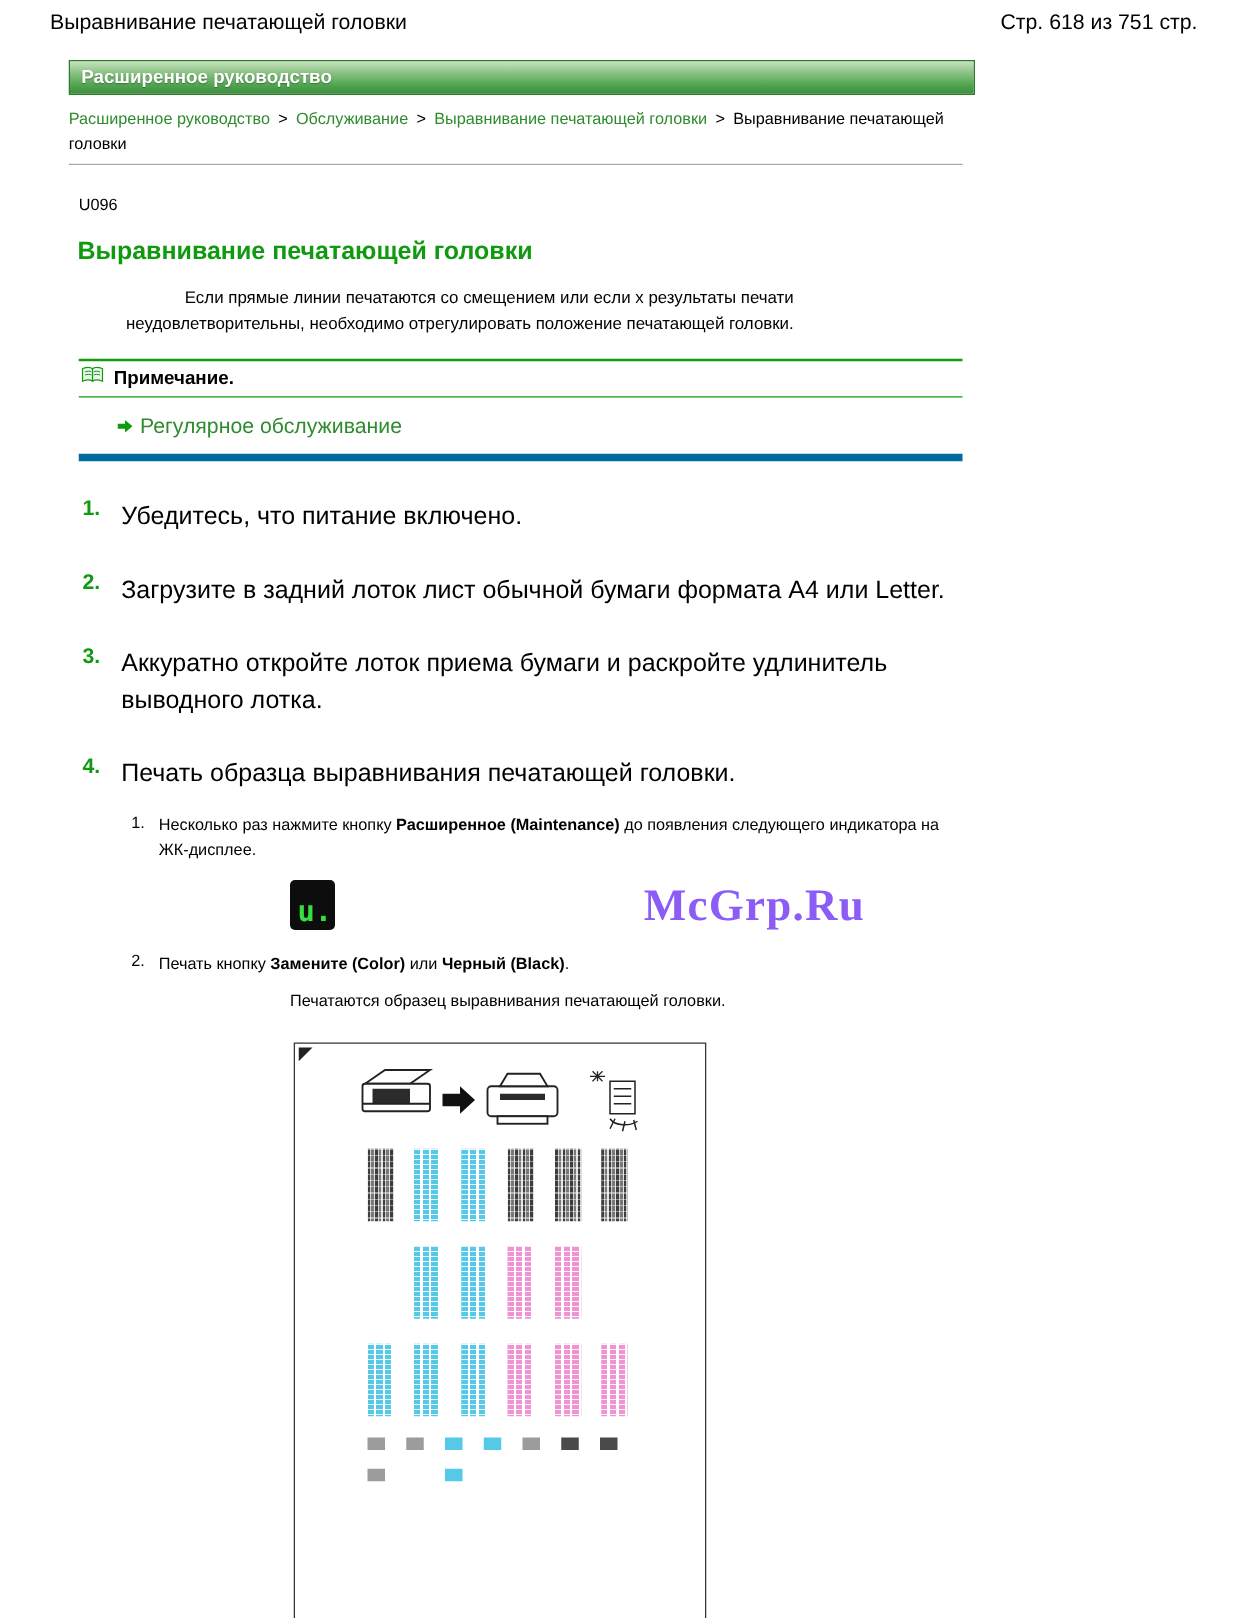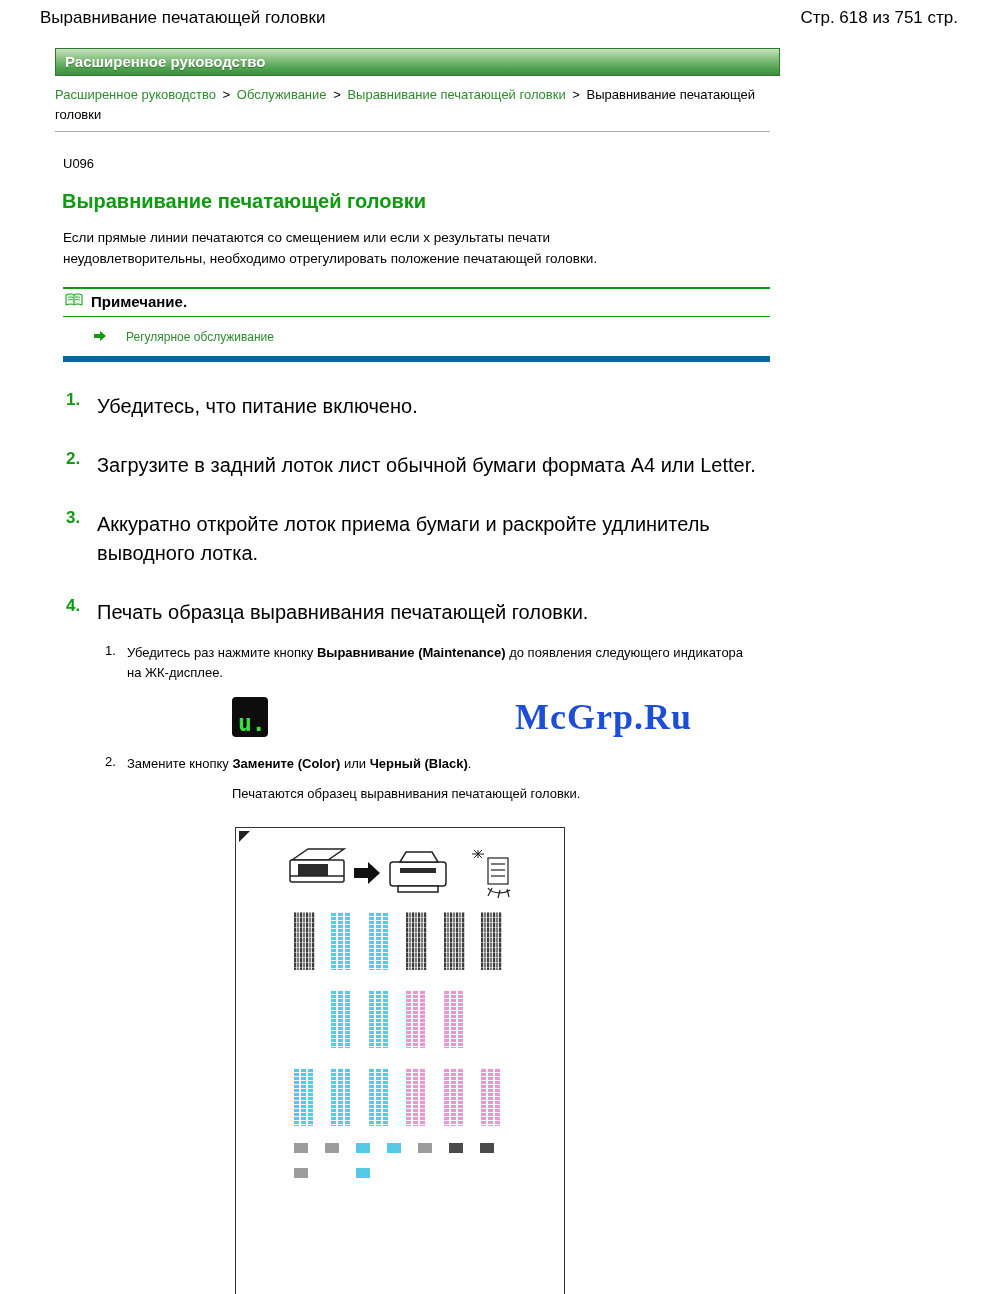--- a/index.html
+++ b/index.html
@@ -55,41 +55,42 @@
     margin: 19px 0 0 62px;
     font-size: 20px;
     font-weight: bold;
     color: #0f9a0f;
   }
   .intro {
     margin: 15px 0 0 63px;
     max-width: 572px;
     font-size: 13.5px;
     line-height: 1.55;
+    text-align: right;
   }
   
   .note {
     margin: 17px 0 0 63px;
     width: 707px;
     border-top: 2px solid #0f9a0f;
     border-bottom: 6px solid #0369a1;
   }
   .note-header {
     display: flex;
     align-items: center;
     gap: 8px;
     padding: 4px 0 5px 2px;
     border-bottom: 1px solid #0f9a0f;
   }
   .note-title { font-size: 15px; font-weight: bold; }
   .note-body { padding: 9px 0 10px 16px; }
   .note-item { display: flex; gap: 9px; font-size: 13.5px; line-height: 1.5; }
   .sq-bullet { flex: none; width: 6px; height: 6px; background: #9a9a9a; margin-top: 7px; }
   .note-text { max-width: 600px; }
-  .note-link-row { display: flex; align-items: center; gap: 20px; margin: 4px 0 2px 15px; font-size: 12px; }
+  .note-link-row { display: flex; align-items: center; gap: 6px; margin: 4px 0 2px 15px; font-size: 17px; }
   
   .step { display: flex; gap: 12px; margin: 28px 0 0 66px; }
   .step-num { color: #0f9a0f; font-weight: bold; font-size: 17px; min-width: 19px; }
   .step-text { font-size: 20px; line-height: 1.45; max-width: 660px; padding-top: 2px; }
   .substeps { margin-left: 105px; }
   .substep { display: flex; gap: 8px; font-size: 13px; margin-top: 16px; }
   .ss-num { min-width: 14px; }
   .ss-text { max-width: 630px; line-height: 1.55; }
   .ss-text b { font-weight: bold; }
   .lcd-row { display: flex; align-items: center; margin: 13px 0 0 127px; height: 42px; }
@@ -104,21 +105,21 @@
     color: #35e03a;
     font-family: "DejaVu Sans Mono", monospace;
     font-weight: bold;
     font-size: 23px;
   }
   .watermark {
     margin-left: 247px;
     font-family: "Liberation Serif", serif;
     font-size: 36px;
     font-weight: bold;
-    color: #1d4ed8;
+    color: #8b5cf6;
     letter-spacing: 1px;
   }
   .ss-result { margin: 12px 0 0 127px; font-size: 13px; }
   
   .pattern-box {
     position: relative;
     margin: 26px 0 60px 130px;
     width: 330px;
     height: 480px;
     border: 1px solid #333;
@@ -220,33 +221,33 @@
 
     <div class="step">
       <span class="step-num">4.</span>
       <div class="step-text">Печать образца выравнивания печатающей головки.</div>
     </div>
 
     <div class="substeps">
 
       <div class="substep">
         <span class="ss-num">1.</span>
-        <div class="ss-text"><span>Убедитесь раз нажмите кнопку </span><b>Выравнивание (Maintenance)</b><span> до появления следующего индикатора на ЖК-дисплее.</span></div>
+        <div class="ss-text"><span>Несколько раз нажмите кнопку </span><b>Расширенное (Maintenance)</b><span> до появления следующего индикатора на ЖК-дисплее.</span></div>
       </div>
 
       <div class="lcd-row">
         <div class="lcd">
           <span class="lcd-glyph">u.</span>
         </div>
         <div class="watermark">McGrp.Ru</div>
       </div>
 
       <div class="substep">
         <span class="ss-num">2.</span>
-        <div class="ss-text"><span>Замените кнопку </span><b>Замените (Color)</b><span> или </span><b>Черный (Black)</b><span>.</span></div>
+        <div class="ss-text"><span>Печать кнопку </span><b>Замените (Color)</b><span> или </span><b>Черный (Black)</b><span>.</span></div>
       </div>
 
       <p class="ss-result">Печатаются образец выравнивания печатающей головки.</p>
 
       <div class="pattern-box" id="pattern-box">
         <div class="corner"></div>
         <svg class="pattern-illustration" width="244" height="60" viewBox="0 0 244 60">
           <g stroke="#222" fill="none" stroke-width="1.5">
             <polygon points="10,16 26,5 62,5 46,16" fill="#fff"></polygon>
             <rect x="8" y="16" width="54" height="22" rx="2" fill="#fff"></rect>

